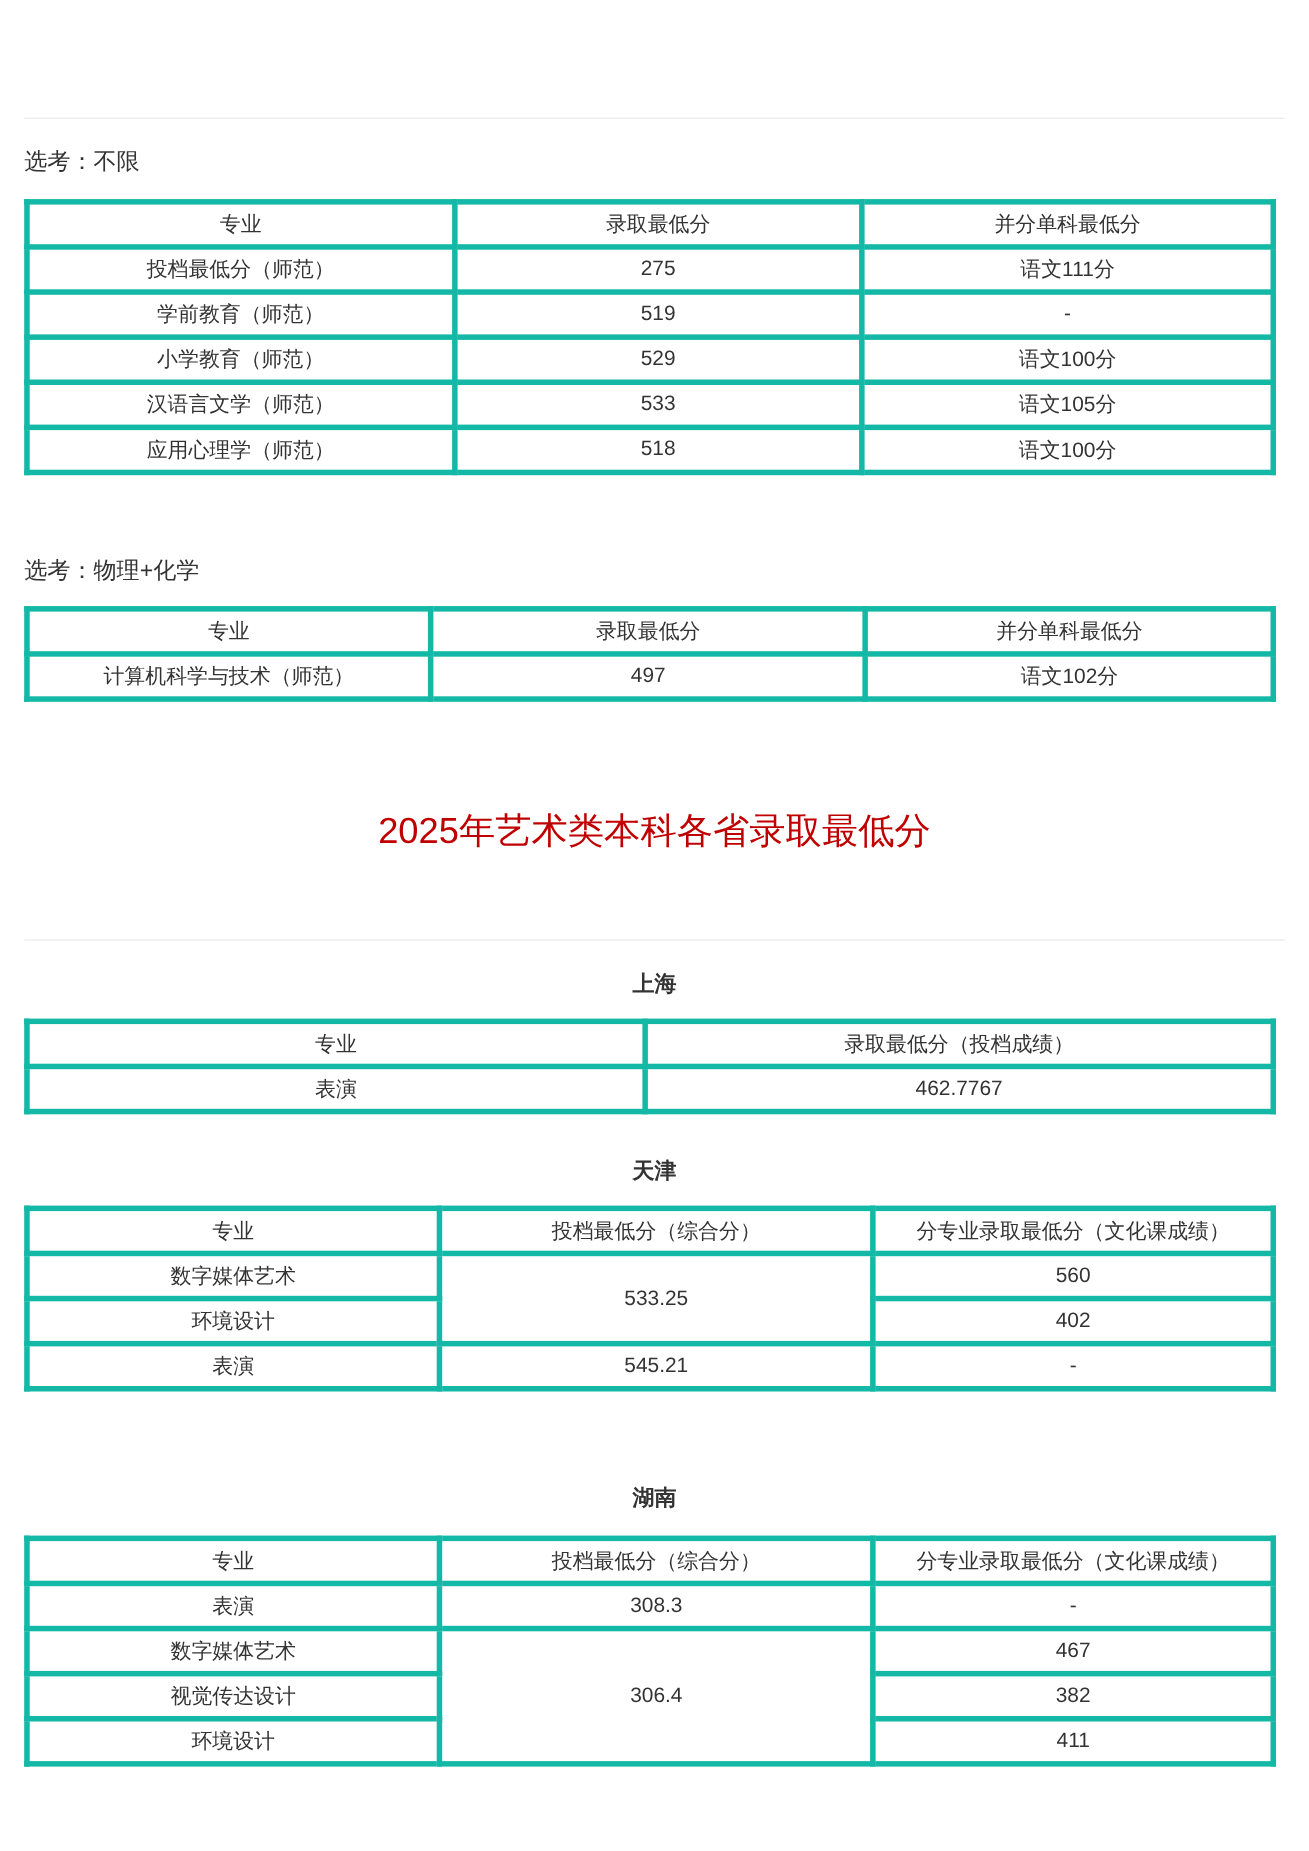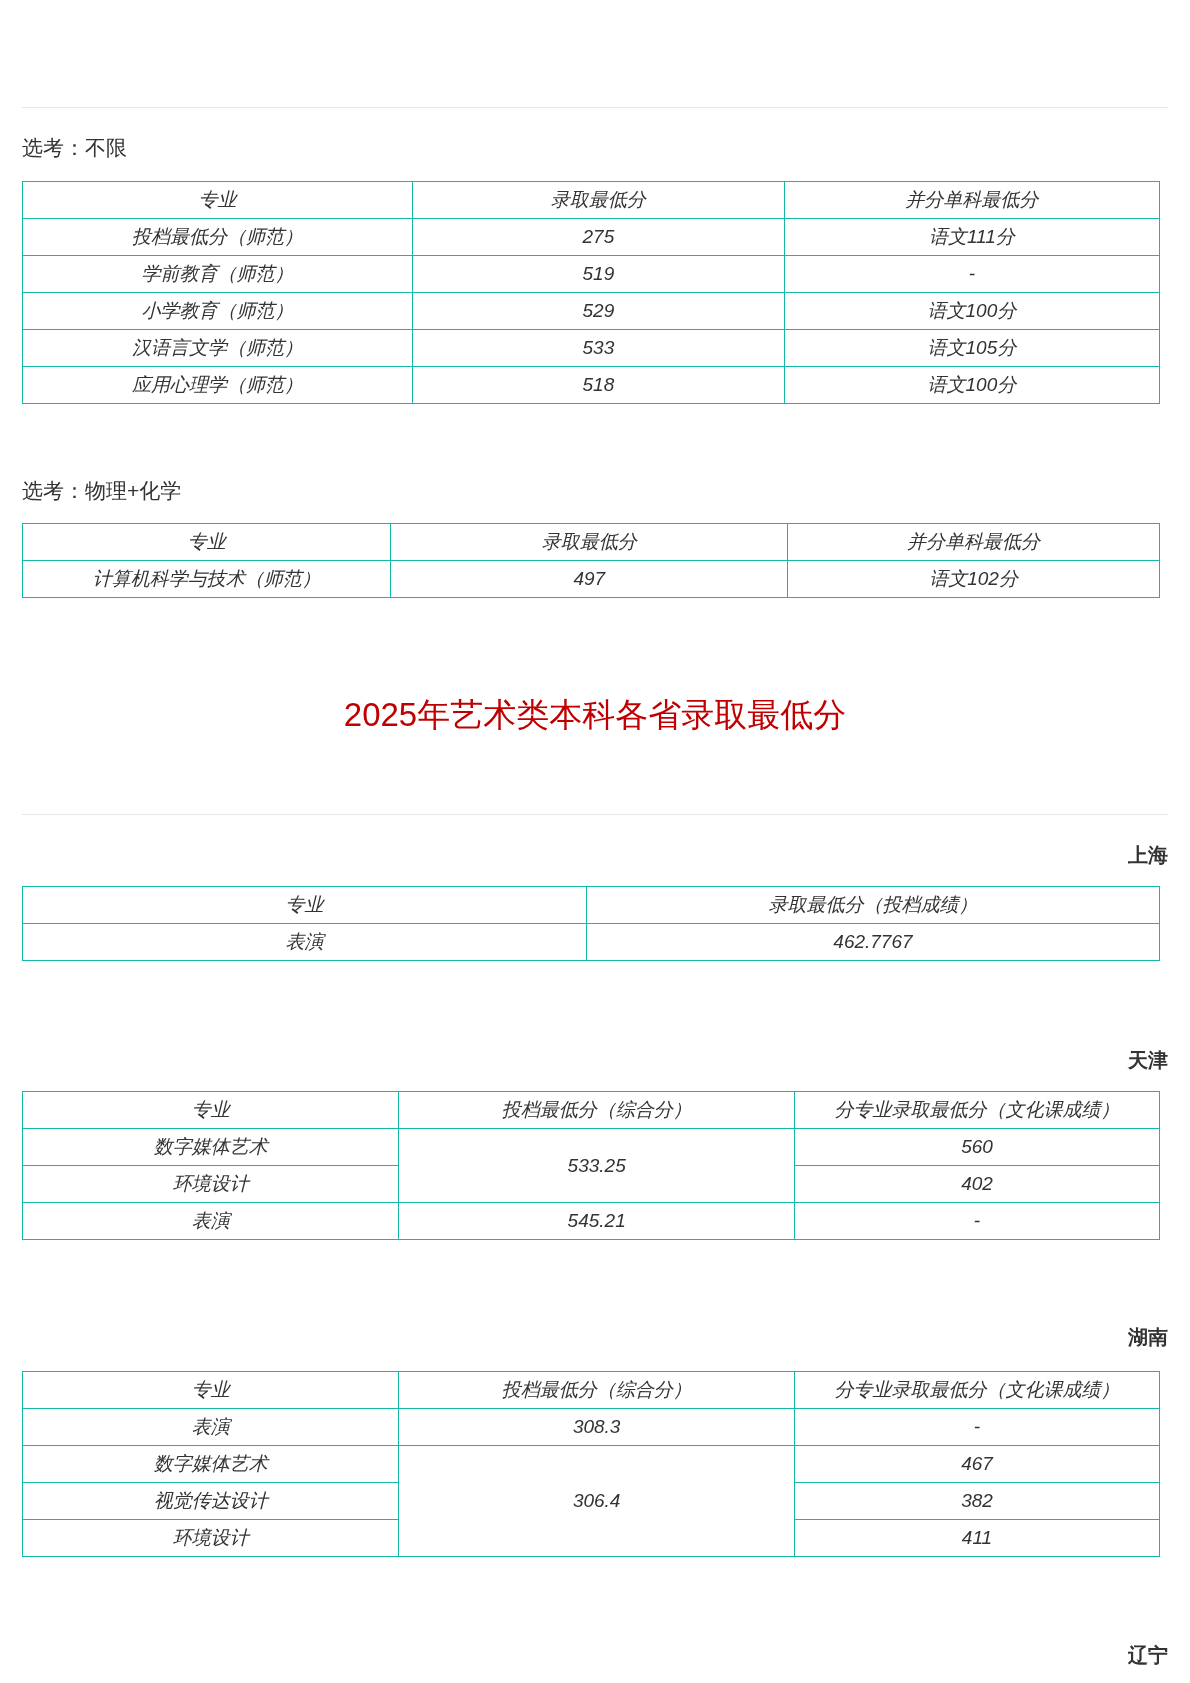--- a/index.html
+++ b/index.html
@@ -31,52 +31,51 @@
   h1.art-title {
     margin: 97px 0 0 0;
     text-align: center;
     font-size: 33px;
     line-height: 40px;
     font-weight: normal;
     color: #c00000;
   }
   p.province-label {
     margin: 0;
-    text-align: right;
+    text-align: center;
     font-size: 20px;
     line-height: 24px;
     font-weight: bold;
     color: #333333;
   }
   p.province-shanghai { margin-top: 28px; }
-  p.province-tianjin  { margin-top: 87px; }
+  p.province-tianjin  { margin-top: 40px; }
   p.province-hunan    { margin-top: 85px; }
   p.province-liaoning { margin-top: 86px; }
   table.score-table {
     border-collapse: collapse;
     width: 99.3%;
     table-layout: fixed;
   }
   table.t-unlimited { margin-top: 21px; }
   table.t-physchem  { margin-top: 20px; }
   table.t-shanghai  { margin-top: 19px; }
   table.t-tianjin   { margin-top: 19px; }
   table.t-hunan     { margin-top: 22px; }
   table.score-table th,
   table.score-table td {
-    border: 1px solid #14b8a6;
+    border: 5px solid #14b8a6;
     height: 36px;
     padding: 0 4px;
     text-align: center;
     vertical-align: middle;
     font-size: 19px;
     font-weight: normal;
     color: #333333;
     overflow: hidden;
-    font-style: italic;
   }
 </style>
 </head>
 <body>
 
 <div>
 
   <div class="top-spacer"></div>
   <hr class="divider">
 

